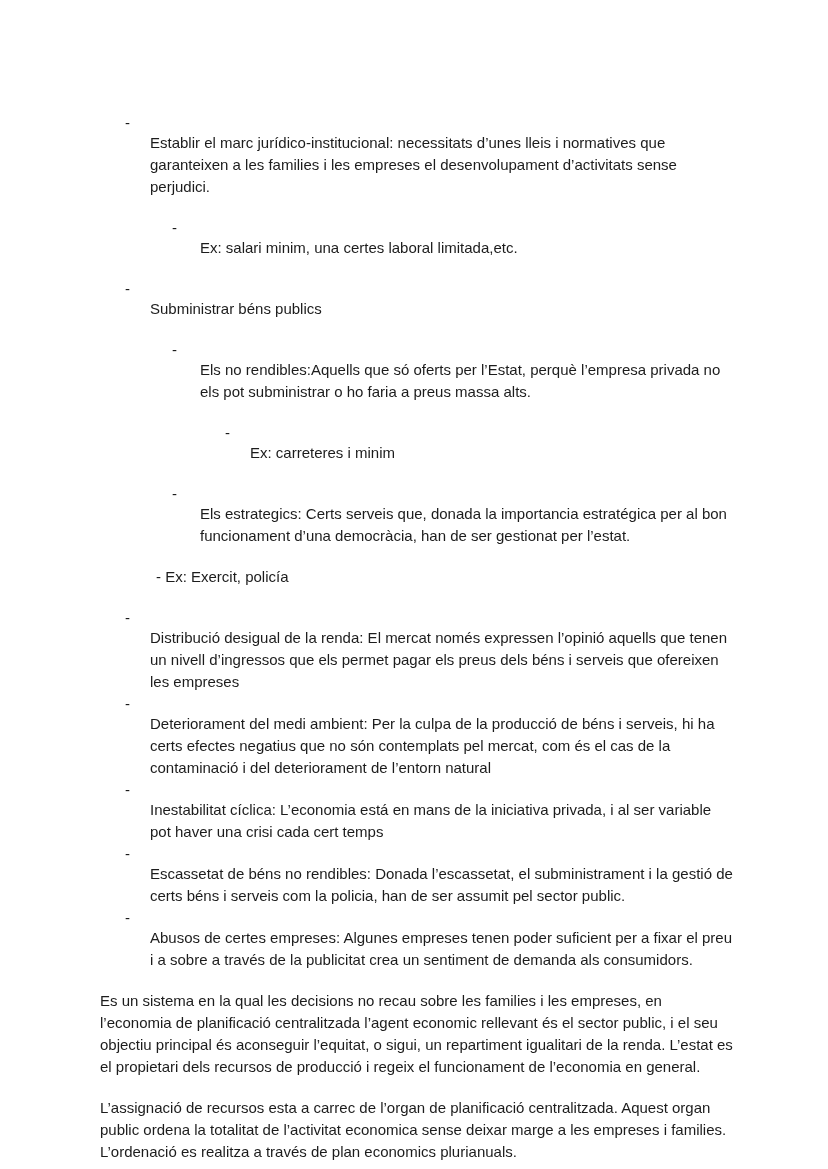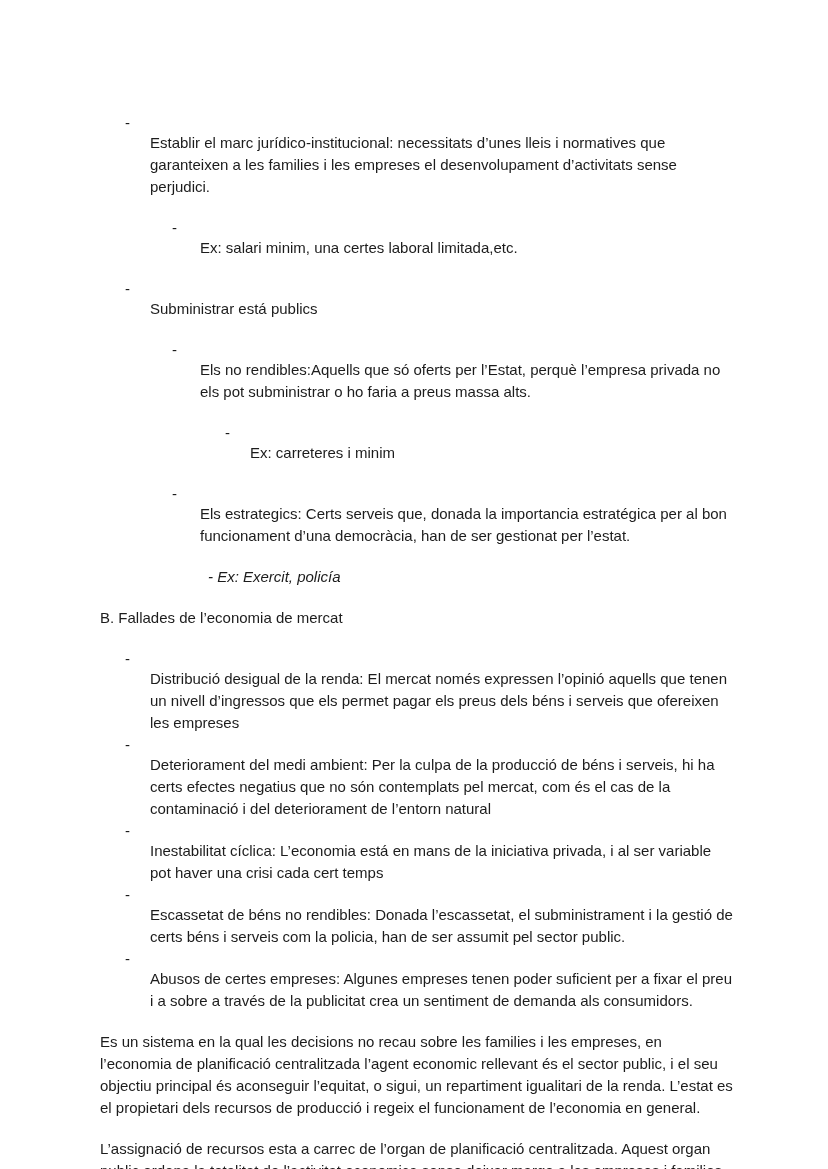--- a/index.html
+++ b/index.html
@@ -21,21 +21,21 @@
   }
   .blk { margin-bottom: 19px; }
   .tight { margin-bottom: 0; }
   .li { display: flex; align-items: flex-start; }
   .l1 { margin-left: 25px; }
   .l1 > .marker { flex: 0 0 25px; }
   .l2 { margin-left: 72px; }
   .l2 > .marker { flex: 0 0 28px; }
   .l3 { margin-left: 125px; }
   .l3 > .marker { flex: 0 0 25px; }
-  .indent3 { margin-left: 108px; font-style: italic; }
+  .indent3 { margin-left: 56px; }
   .txt { flex: 1 1 auto; margin-top: 20px; }
   .para { }
   .heading { }
 </style>
 </head>
 <body>
 
 <div class="page">
 
   <div class="li l1 blk">
@@ -43,41 +43,40 @@
     <span class="txt">Establir el marc jurídico-institucional: necessitats d’unes lleis i normatives que garanteixen a les families i les empreses el desenvolupament d’activitats sense perjudici.</span>
   </div>
 
   <div class="li l2 blk">
     <span class="marker">-</span>
     <span class="txt">Ex: salari minim, una certes laboral limitada,etc.</span>
   </div>
 
   <div class="li l1 blk">
     <span class="marker">-</span>
-    <span class="txt">Subministrar está publics</span>
+    <span class="txt">Subministrar béns publics</span>
   </div>
 
   <div class="li l2 blk">
     <span class="marker">-</span>
     <span class="txt">Els no rendibles:Aquells que só oferts per l’Estat, perquè l’empresa privada no els pot subministrar o ho faria a preus massa alts.</span>
   </div>
 
   <div class="li l3 blk">
     <span class="marker">-</span>
     <span class="txt">Ex: carreteres i minim</span>
   </div>
 
   <div class="li l2 blk">
     <span class="marker">-</span>
     <span class="txt">Els estrategics: Certs serveis que, donada la importancia estratégica per al bon funcionament d’una democràcia, han de ser gestionat per l’estat.</span>
   </div>
 
   <div class="indent3 blk">- Ex: Exercit, policía</div>
 
-  <div class="para blk">B. Fallades de l’economia de mercat</div>
 
 
   <div class="li l1 tight">
     <span class="marker">-</span>
     <span class="txt">Distribució desigual de la renda: El mercat només expressen l’opinió aquells que tenen un nivell d’ingressos que els permet pagar els preus dels béns i serveis que ofereixen les empreses</span>
   </div>
 
   <div class="li l1 tight">
     <span class="marker">-</span>
     <span class="txt">Deteriorament del medi ambient: Per la culpa de la producció de béns i serveis, hi ha certs efectes negatius que no són contemplats pel mercat, com és el cas de la contaminació i del deteriorament de l’entorn natural</span>

